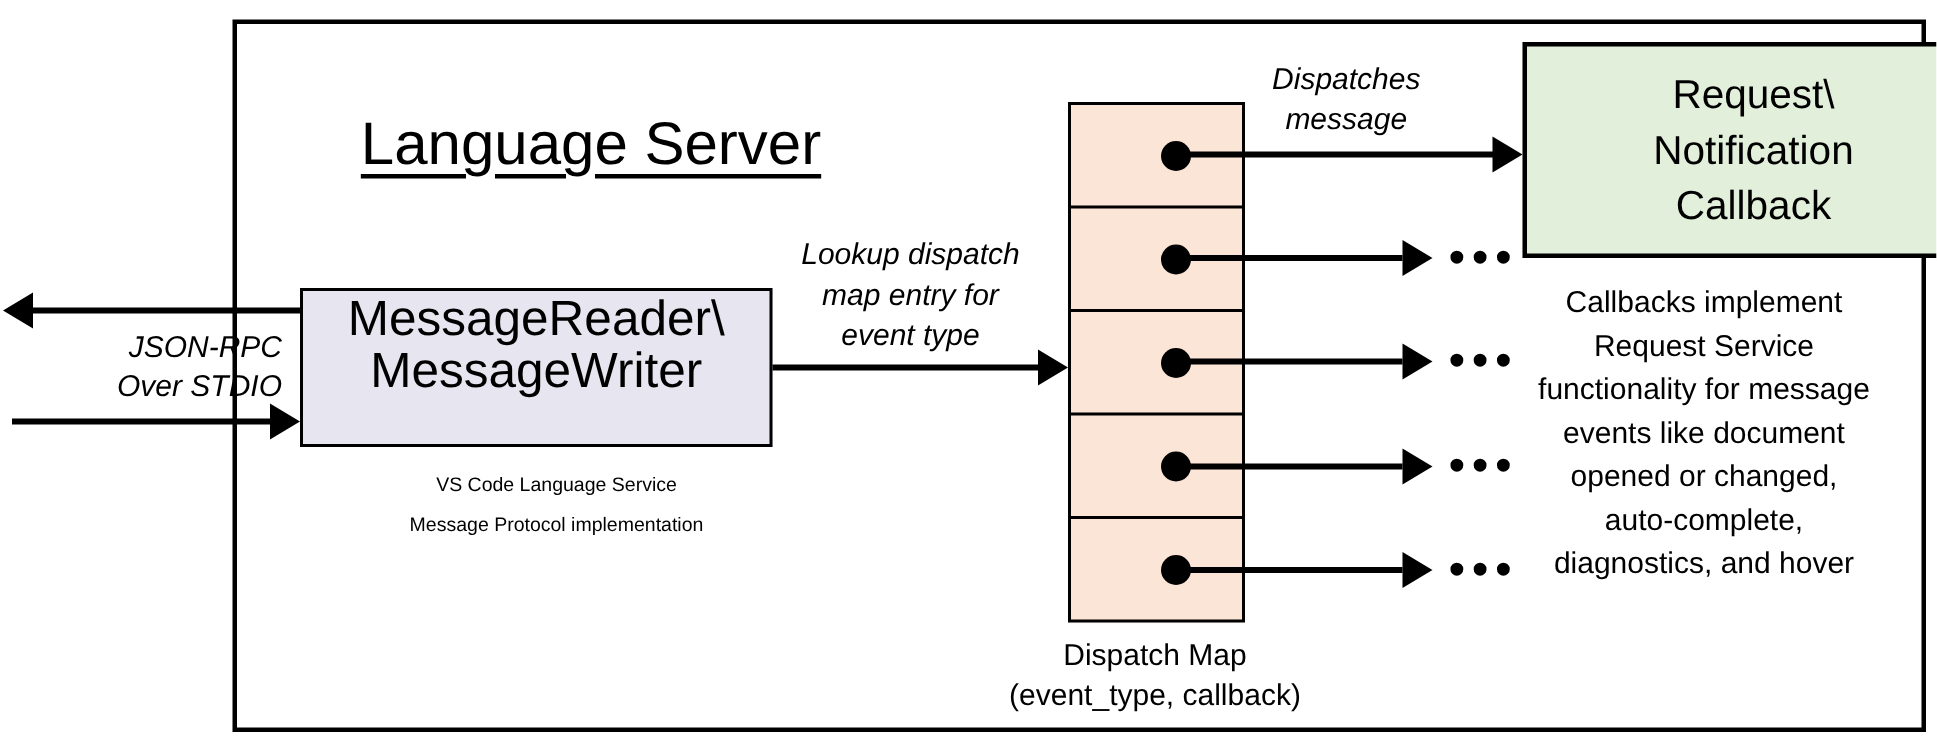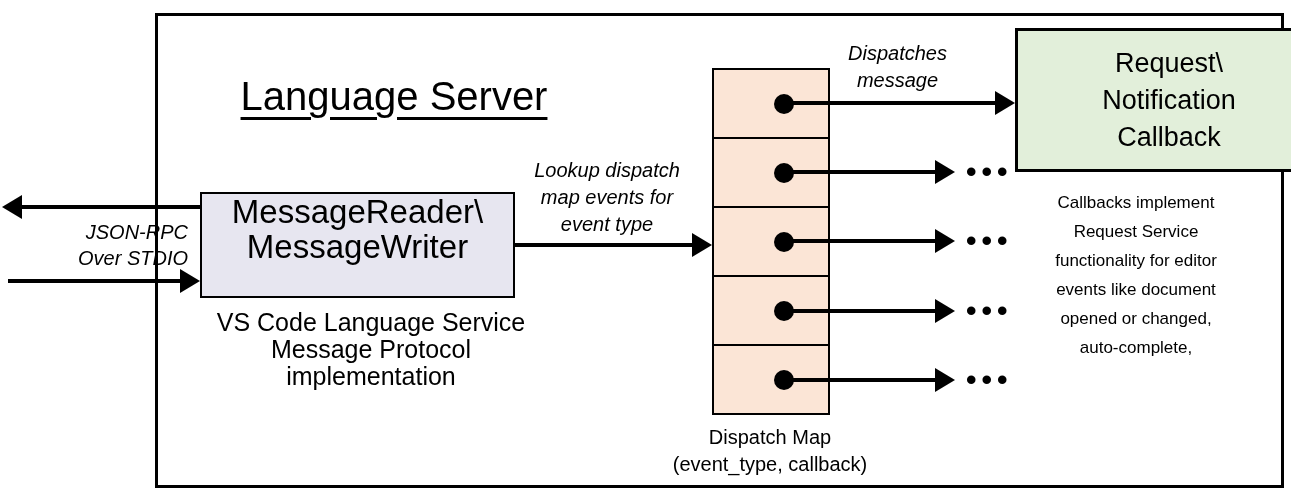--- a/index.html
+++ b/index.html
@@ -26,21 +26,21 @@
 
   
   .msg-box {
     left:200px; top:192px; width:315px; height:106px;
     background:#E7E6F0; border:2.5px solid #000;
     display:flex; flex-direction:column; align-items:center; 
     font-size:33px; line-height:35px; text-align:center;
   }
   .msg-caption {
     left:186px; top:309px; width:370px; text-align:center;
-    font-size:25px; line-height:27px;
+    font-size:13px; line-height:27px;
   }
 
   
   .map {
     left:712px; top:68px; width:118px; height:347px;
     border:2.5px solid #000; background:#FBE5D6;
     display:flex; flex-direction:column;
   }
   .map-cell { flex:1; position:relative; }
   .map-cell + .map-cell { border-top:2.5px solid #000; }
@@ -55,21 +55,21 @@
 
   
   .cb-box {
     left:1015px; top:28px; width:308px; height:144px;
     background:#E2EFDA; border:3px solid #000;
     display:flex; flex-direction:column; align-items:center; justify-content:center;
     font-size:27px; line-height:37px; text-align:center;
   }
   .cb-note {
     left:1002px; top:188px; width:268px; text-align:center;
-    font-size:17px; line-height:29px;
+    font-size:20px; line-height:29px;
   }
 
   
   .ann { font-style:italic; text-align:center; font-size:20px; line-height:27px; }
   .ann-jsonrpc    { left:28px;  top:219px; width:160px; line-height:26px;text-align:right; }
   .ann-lookup     { left:512px; top:157px; width:190px; }
   .ann-dispatches { left:815px; top:40px;  width:165px; }
 
   
   .aline { position:absolute; height:4px; background:#000; }
@@ -113,21 +113,21 @@
     <div>MessageReader\</div>
     <div>MessageWriter</div>
   </div>
   <div class="abs msg-caption">
     <div>VS Code Language Service</div>
     <div>Message Protocol implementation</div>
   </div>
 
   <div class="abs ann ann-lookup">
     <div>Lookup dispatch</div>
-    <div>map events for</div>
+    <div>map entry for</div>
     <div>event type</div>
   </div>
   <div class="aline" style="left:515px; top:243px; width:177px;"></div>
   <div class="abs ahead-r" style="left:692px; top:233px;"></div>
 
   <div class="abs map">
     <div class="map-cell">
         <span class="map-dot"></span>
       </div>
     <div class="map-cell">
@@ -173,19 +173,20 @@
 
   <div class="abs cb-box">
     <div>Request\</div>
     <div>Notification</div>
     <div>Callback</div>
   </div>
 
   <div class="abs cb-note">
     <div>Callbacks implement</div>
     <div>Request Service</div>
-    <div>functionality for editor</div>
+    <div>functionality for message</div>
     <div>events like document</div>
     <div>opened or changed,</div>
     <div>auto-complete,</div>
+    <div>diagnostics, and hover</div>
   </div>
 
 </div>
 
 </body></html>

